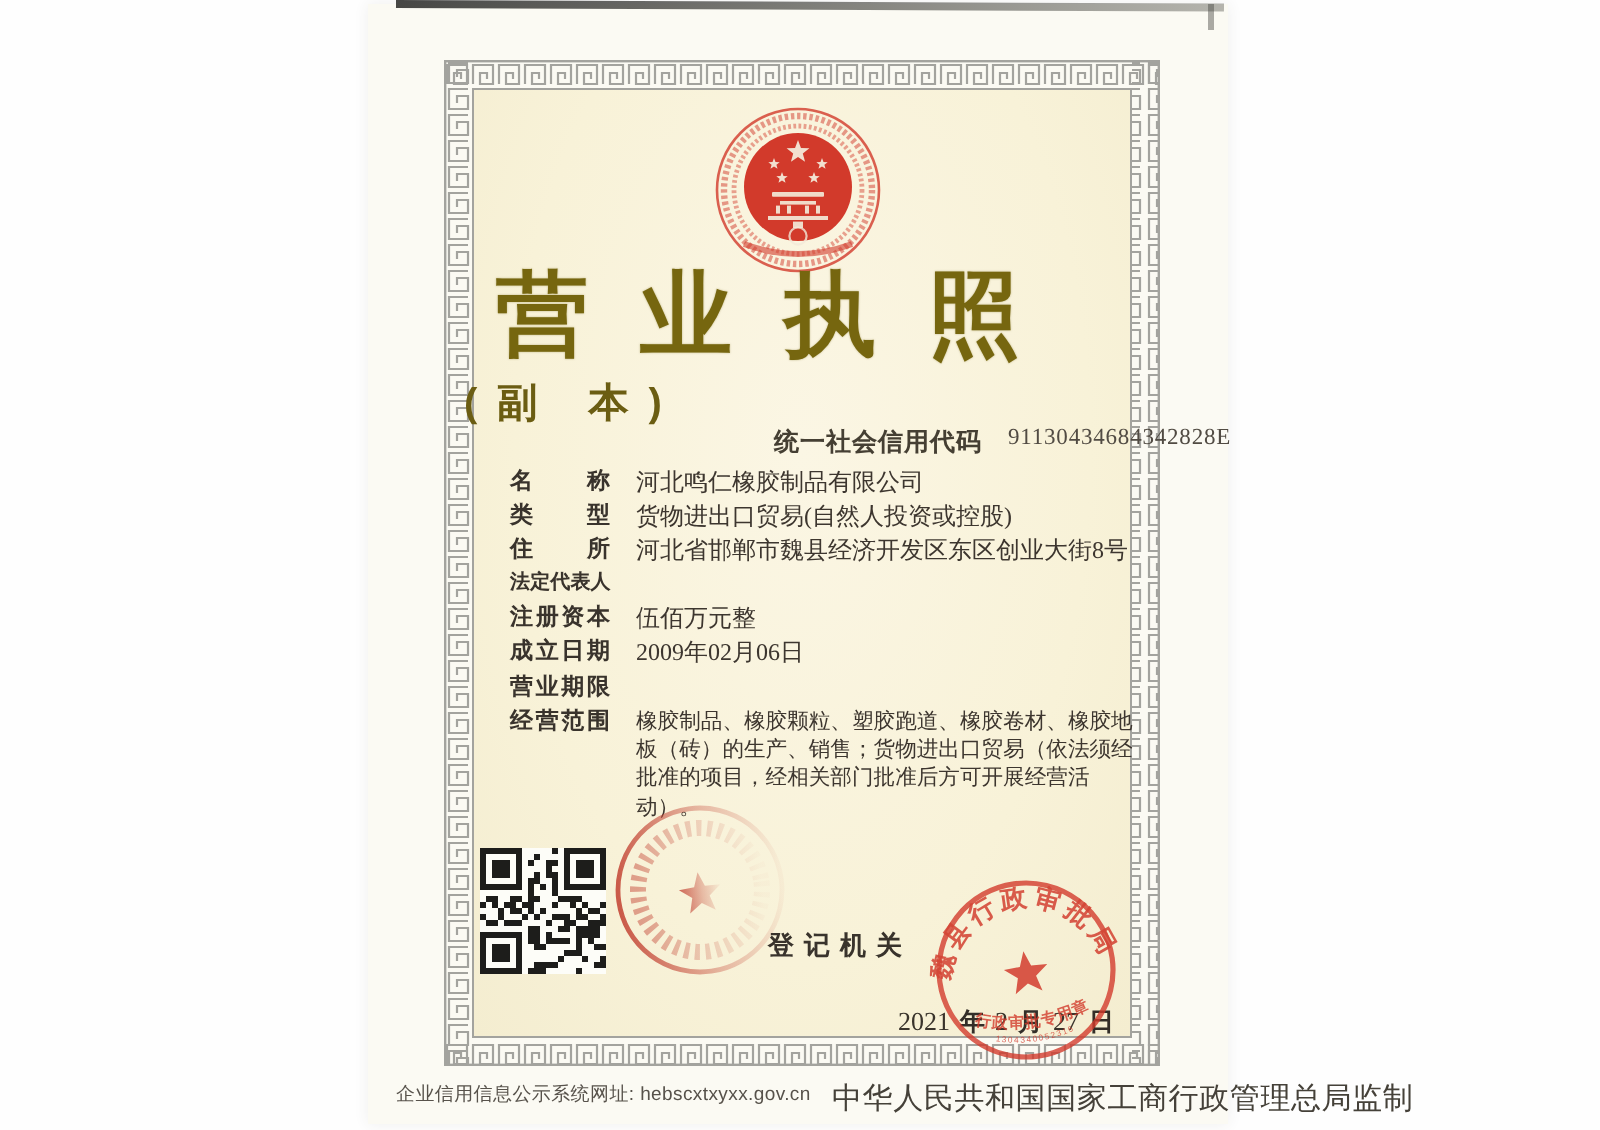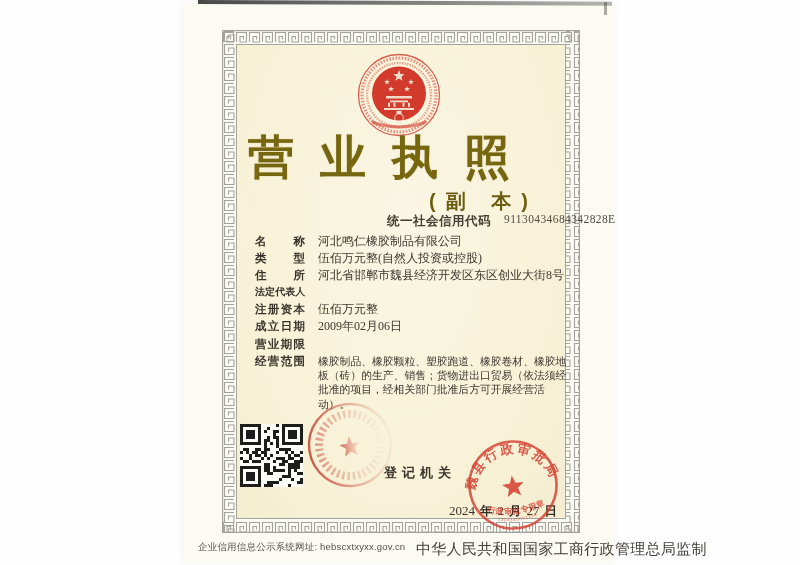--- a/index.html
+++ b/index.html
@@ -24,21 +24,21 @@
   .panel{left:237px;top:45px;width:328px;height:473px;
        background:radial-gradient(ellipse at 50% 38%,#fbf6e4 0%,var(--paper) 62%,#f4edd0 100%);}
   .frame{left:222px;top:30px;width:358px;height:503px;}
   
   .emblem{left:356px;top:52px;width:86px;height:86px;}
   
   .title{left:222px;top:133px;width:358px;text-align:left;
        font-size:46px;font-weight:bold;color:var(--gold);
        letter-spacing:26px;text-indent:26px;line-height:1.05;
        text-shadow:0 0 1px rgba(118,102,15,.5);}
-  .subtitle{left:222px;top:188px;width:316px;text-align:right;
+  .subtitle{left:222px;top:188px;width:316px;text-align:left;
        font-size:20px;font-weight:bold;color:#6b5d12;
        letter-spacing:10px;text-indent:10px;}
   
   .codeline{left:387px;top:213px;display:flex;align-items:flex-start;gap:13px;}
   .codeline .lbl{font-size:12.5px;font-weight:bold;color:#453f33;letter-spacing:.5px;}
   .codeline .val{font-family:"Liberation Serif",serif;font-size:11.5px;color:#514b43;letter-spacing:.4px;}
   
   .fields{left:255px;top:235px;width:312px;}
   .field-row{display:flex;align-items:flex-start;margin-bottom:4.6px;min-height:12.5px;}
   .field-label{width:50px;flex:none;display:flex;justify-content:space-between;
@@ -126,21 +126,21 @@
         <span>名</span>
         <span>称</span>
       </div>
       <div class="field-value">河北鸣仁橡胶制品有限公司</div>
     </div>
     <div class="field-row">
       <div class="field-label">
         <span>类</span>
         <span>型</span>
       </div>
-      <div class="field-value">伍佰万元整(自然人投资或控股)</div>
+      <div class="field-value">货物进出口贸易(自然人投资或控股)</div>
     </div>
     <div class="field-row">
       <div class="field-label">
         <span>住</span>
         <span>所</span>
       </div>
       <div class="field-value">河北省邯郸市魏县经济开发区东区创业大街8号</div>
     </div>
     <div class="field-row">
       <div class="field-label tight">
@@ -321,21 +321,21 @@
     </linearGradient>
   </defs>
   <circle cx="50" cy="50" r="41" fill="none" stroke="url(#gf)" stroke-width="2.4"></circle>
   <circle cx="50" cy="50" r="31" fill="none" stroke="url(#gf)" stroke-width="8" stroke-dasharray="2.5 2.8" opacity=".55"></circle>
   <path fill="url(#gf)" opacity=".9" d="M50.00,41.00L52.72,48.26L60.46,48.60L54.39,53.43L56.47,60.90L50.00,56.62L43.53,60.90L45.61,53.43L39.54,48.60L47.28,48.26Z"></path>
 </svg>
 
 <div class="abs reg-label">登记机关</div>
 
 <div class="abs date">
-  <span class="num">2024</span>
+  <span class="num">2021</span>
   <span class="unit">年</span>
   <span class="num">2</span>
   <span class="unit">月</span>
   <span class="num">27</span>
   <span class="unit">日</span>
 </div>
 
 <svg class="abs seal" viewBox="0 0 96 96">
   <defs>
     <path id="sealArc" d="M 10,64 A 39,39 0 1 1 86,64" fill="none"></path>

